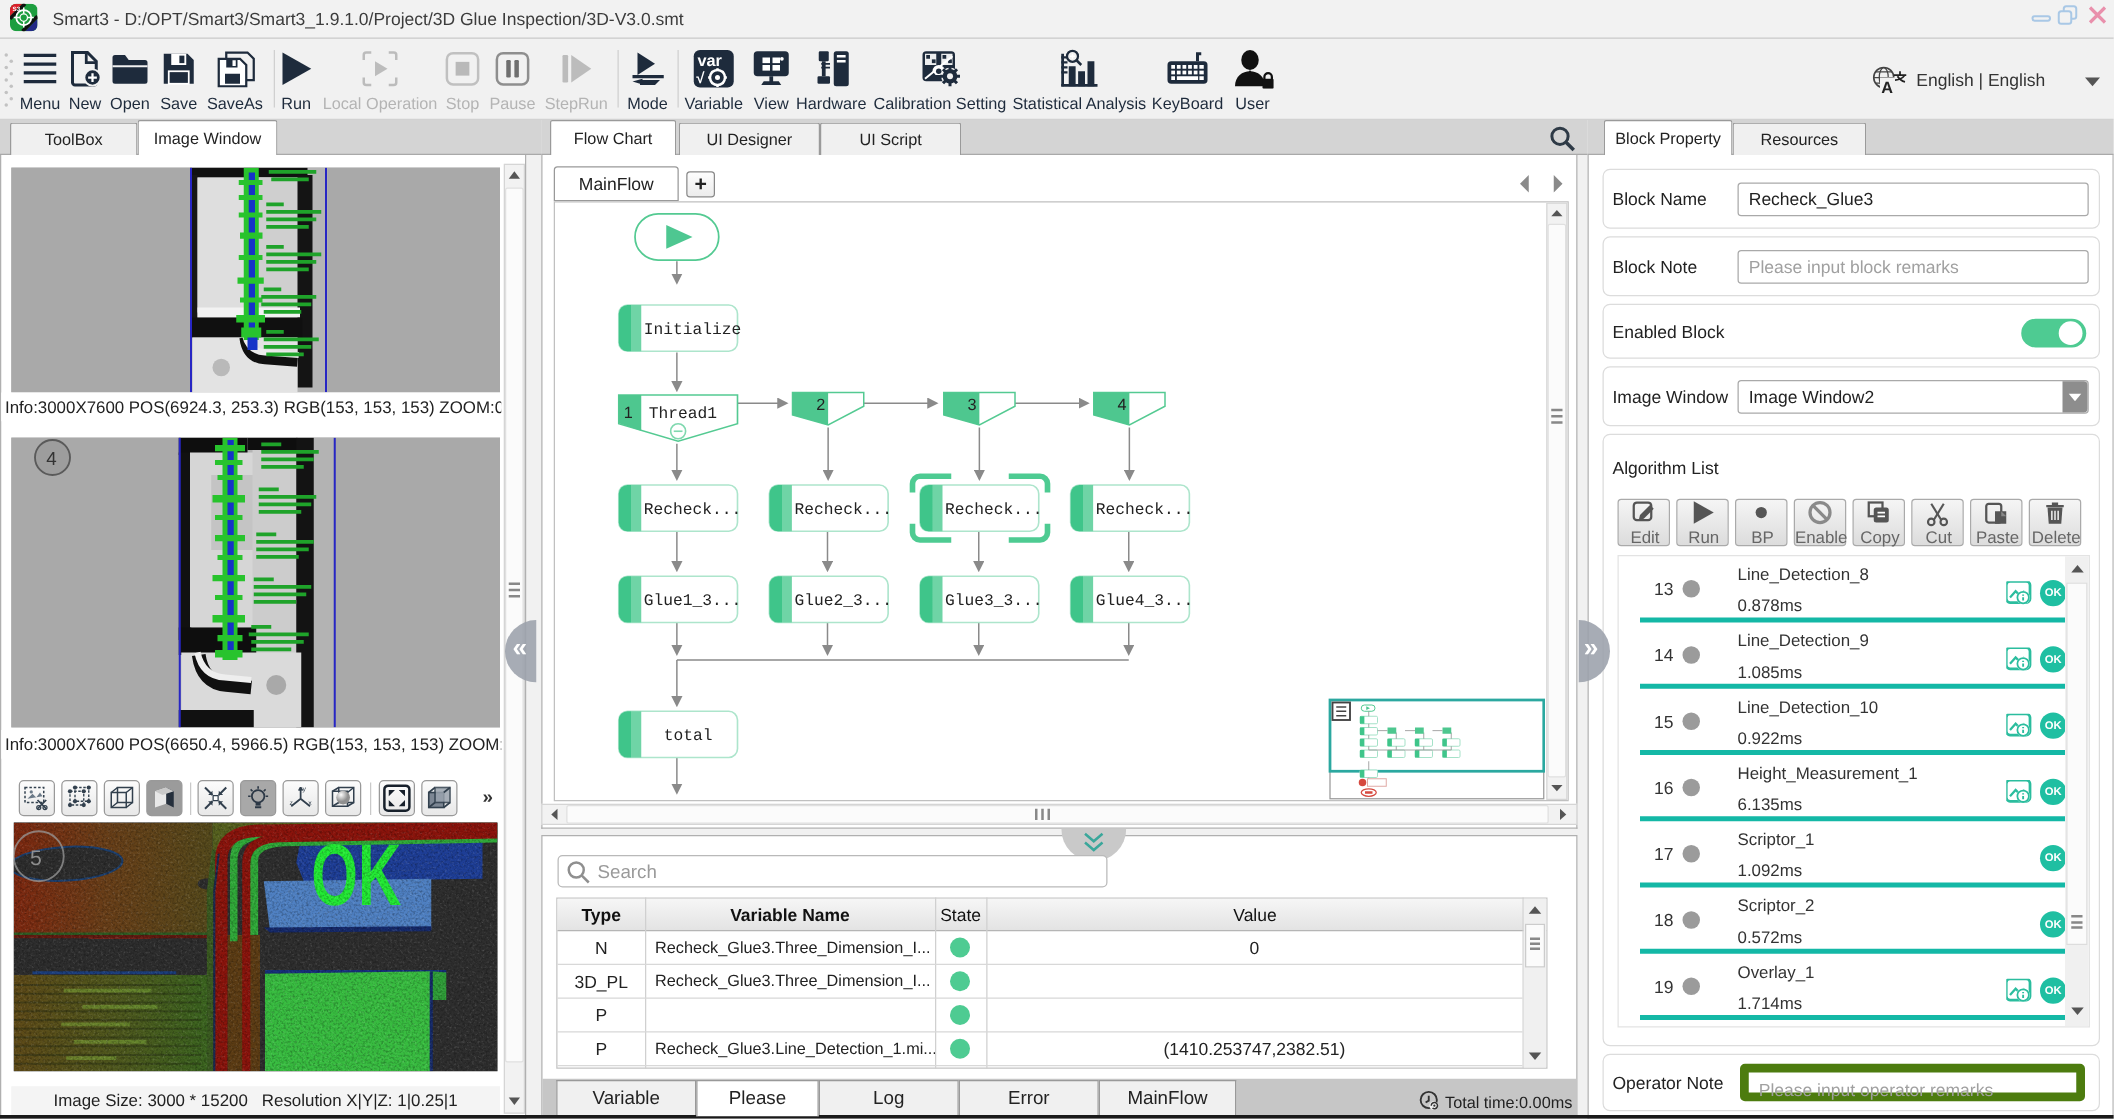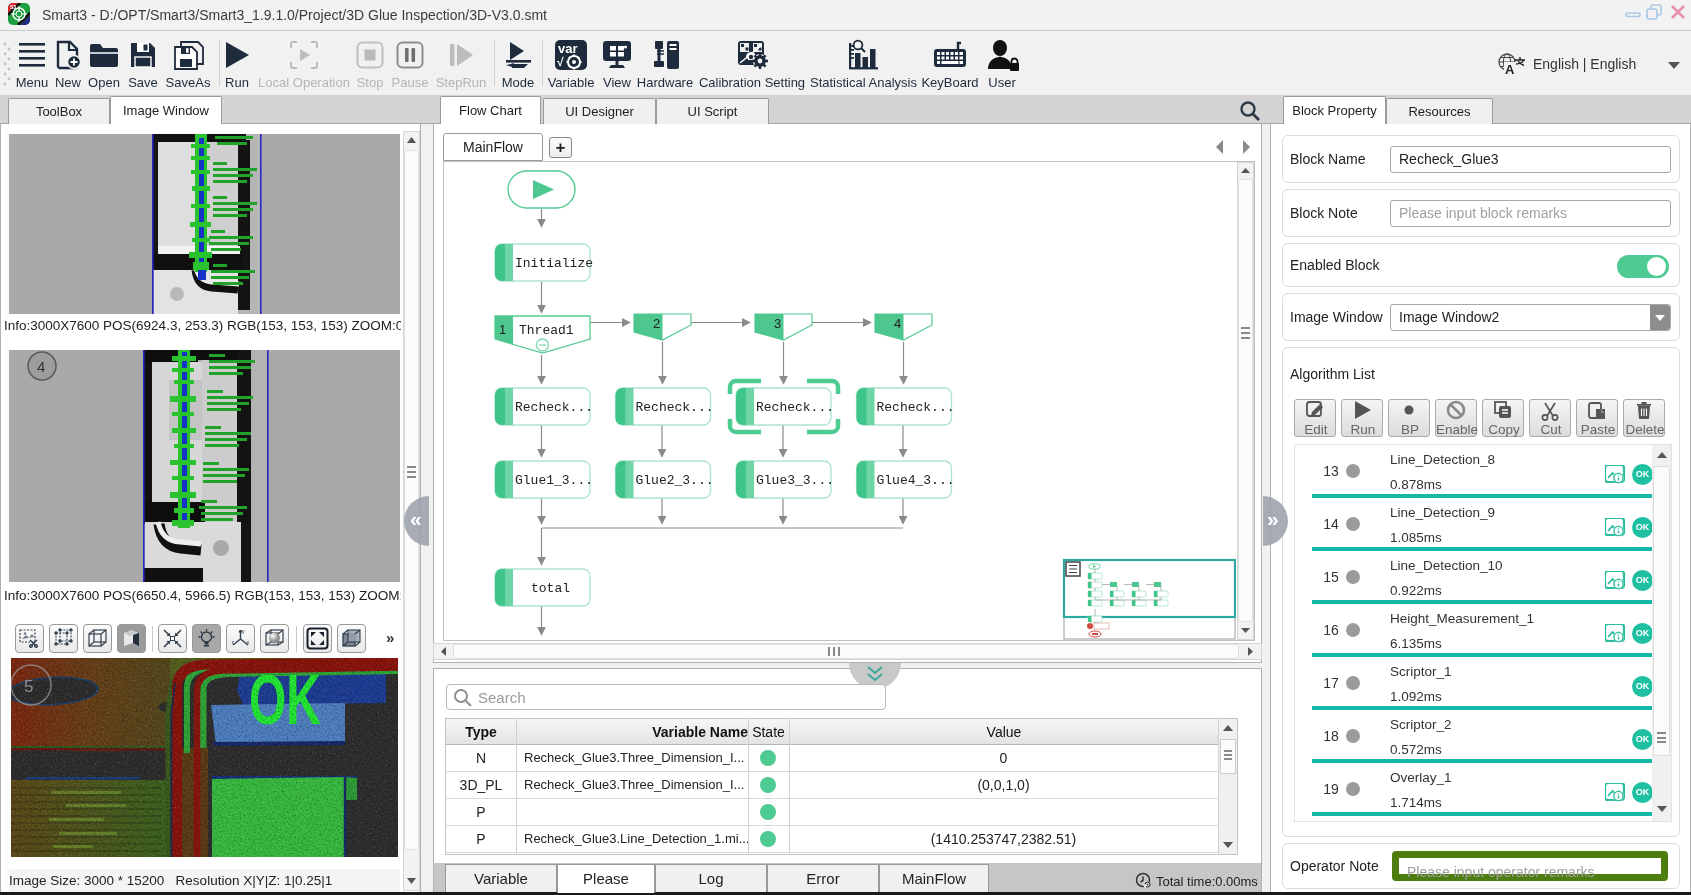--- a/index.html
+++ b/index.html
@@ -669,21 +669,21 @@
   <path d="M160.5 199 V55 L164 25" stroke="#1a2a50" stroke-width="1.6" fill="none"></path>
 
   <text x="238" y="66" font-size="70" font-weight="bold" fill="#22e934" font-family="Liberation Sans" textLength="72" lengthAdjust="spacingAndGlyphs">OK</text>
 
   <rect width="387" height="199" filter="url(#nzd)" opacity="0.34"></rect>
   <rect width="387" height="199" filter="url(#nzl)" opacity="0.2"></rect>
   <circle cx="20" cy="27" r="20" fill="none" stroke="#9a9a9a" stroke-width="1.5" opacity="0.75"></circle>
   <text x="13" y="34" font-size="17" fill="#999" opacity="0.9">5</text>
  </svg>
 </div>
-<div class="abs" style="left:9px;top:869px;width:391px;height:24px;background:#f4f4f4;font-size:13.5px;color:#222;text-align:left;line-height:24px">Image Size: 3000 * 15200&nbsp;&nbsp;&nbsp;Resolution X|Y|Z: 1|0.25|1</div>
+<div class="abs" style="left:9px;top:869px;width:391px;height:24px;background:#f4f4f4;font-size:13.5px;color:#222;text-align:center;line-height:24px">Image Size: 3000 * 15200&nbsp;&nbsp;&nbsp;Resolution X|Y|Z: 1|0.25|1</div>
 
 <div class="sbtrack" style="left:403px;top:131px;width:17px;height:760px"></div>
 <div class="abs" style="left:404px;top:133px;width:15px;height:15px"><svg width="15" height="15">
       <path d="M3 10 L7.5 4 L12 10 Z" fill="#555"></path>
     </svg></div>
 <div class="abs" style="left:404px;top:873px;width:15px;height:15px"><svg width="15" height="15">
       <path d="M3 5 L7.5 11 L12 5 Z" fill="#555"></path>
     </svg></div>
 <div class="abs" style="left:404px;top:150px;width:15px;height:700px;background:#fbfbfb;border:1px solid #e0e0e0;border-radius:2px"></div>
 <div class="abs" style="left:407px;top:466px;width:9px;height:12px;border-top:2px solid #888;border-bottom:2px solid #888">
@@ -881,21 +881,21 @@
 <div class="abs" style="left:446px;top:684px;width:440px;height:26px;border:1px solid #b9b9b9;border-radius:4px;background:#fff"></div>
 <svg class="abs" style="left:453px;top:688px" width="20" height="20" viewBox="0 0 20 20">
     <circle cx="8" cy="8" r="6" fill="none" stroke="#8f8f8f" stroke-width="2"></circle>
     <path d="M12.5 12.5 L18 18" stroke="#8f8f8f" stroke-width="2"></path>
   </svg>
 <div class="abs" style="left:478px;top:689px;font-size:15px;color:#9a9a9a">Search</div>
 
 <div class="abs" style="left:445px;top:718px;width:793px;height:137px;border:1px solid #c3c3c3"></div>
 <div class="abs" style="left:446px;top:719px;width:791px;height:26px;background:linear-gradient(#f6f6f6,#e3e3e3);border-bottom:1px solid #b5b5b5"></div>
 <div class="abs" style="left:446px;top:719px;width:70px;height:26px;font-size:14px;font-weight:bold;color:#111;text-align:center;line-height:26px">Type</div>
-<div class="abs" style="left:516px;top:719px;width:232px;height:26px;font-size:14px;font-weight:bold;color:#111;text-align:right;line-height:26px">Variable Name</div>
+<div class="abs" style="left:516px;top:719px;width:232px;height:26px;font-size:14px;font-weight:bold;color:#111;text-align:center;line-height:26px">Variable Name</div>
 <div class="abs" style="left:748px;top:719px;width:41px;height:26px;font-size:14px;font-weight:normal;color:#111;text-align:center;line-height:26px">State</div>
 <div class="abs" style="left:789px;top:719px;width:430px;height:26px;font-size:14px;font-weight:normal;color:#111;text-align:center;line-height:26px">Value</div>
 <style>
 .trow { position:absolute; left:446px; width:772px; height:27px; border-bottom:1px solid #d8d8d8; }
 .tc { position:absolute; top:0; height:27px; font-size:14px; color:#222; text-align:center; line-height:26px; overflow:hidden; white-space:nowrap; }
 .tcl { text-align:left; padding-left:8px; font-size:13px; }
 .tdot { position:absolute; left:314px; top:5px; width:16px; height:16px; border-radius:50%; background:#4ecb92; }
 .tgrid { position:absolute; top:718px; width:1px; height:137px; background:#d0d0d0; }
 </style>
 <div class="tgrid" style="left:516px"></div>
@@ -905,21 +905,20 @@
 <div class="trow" style="top:745px">
     <div class="tc" style="left:0;width:70px">N</div>
     <div class="tc tcl" style="left:70px;width:232px">Recheck_Glue3.Three_Dimension_I...</div>
     <div class="tdot"></div>
     <div class="tc" style="left:343px;width:429px">0</div>
   </div>
 <div class="trow" style="top:772px">
     <div class="tc" style="left:0;width:70px">3D_PL</div>
     <div class="tc tcl" style="left:70px;width:232px">Recheck_Glue3.Three_Dimension_I...</div>
     <div class="tdot"></div>
-    <div class="tc" style="left:343px;width:429px">(0,0,1,0)</div>
   </div>
 <div class="trow" style="top:799px">
     <div class="tc" style="left:0;width:70px">P</div>
     <div class="tdot"></div>
   </div>
 <div class="trow" style="top:826px">
     <div class="tc" style="left:0;width:70px">P</div>
     <div class="tc tcl" style="left:70px;width:232px">Recheck_Glue3.Line_Detection_1.mi...</div>
     <div class="tdot"></div>
     <div class="tc" style="left:343px;width:429px">(1410.253747,2382.51)</div>

